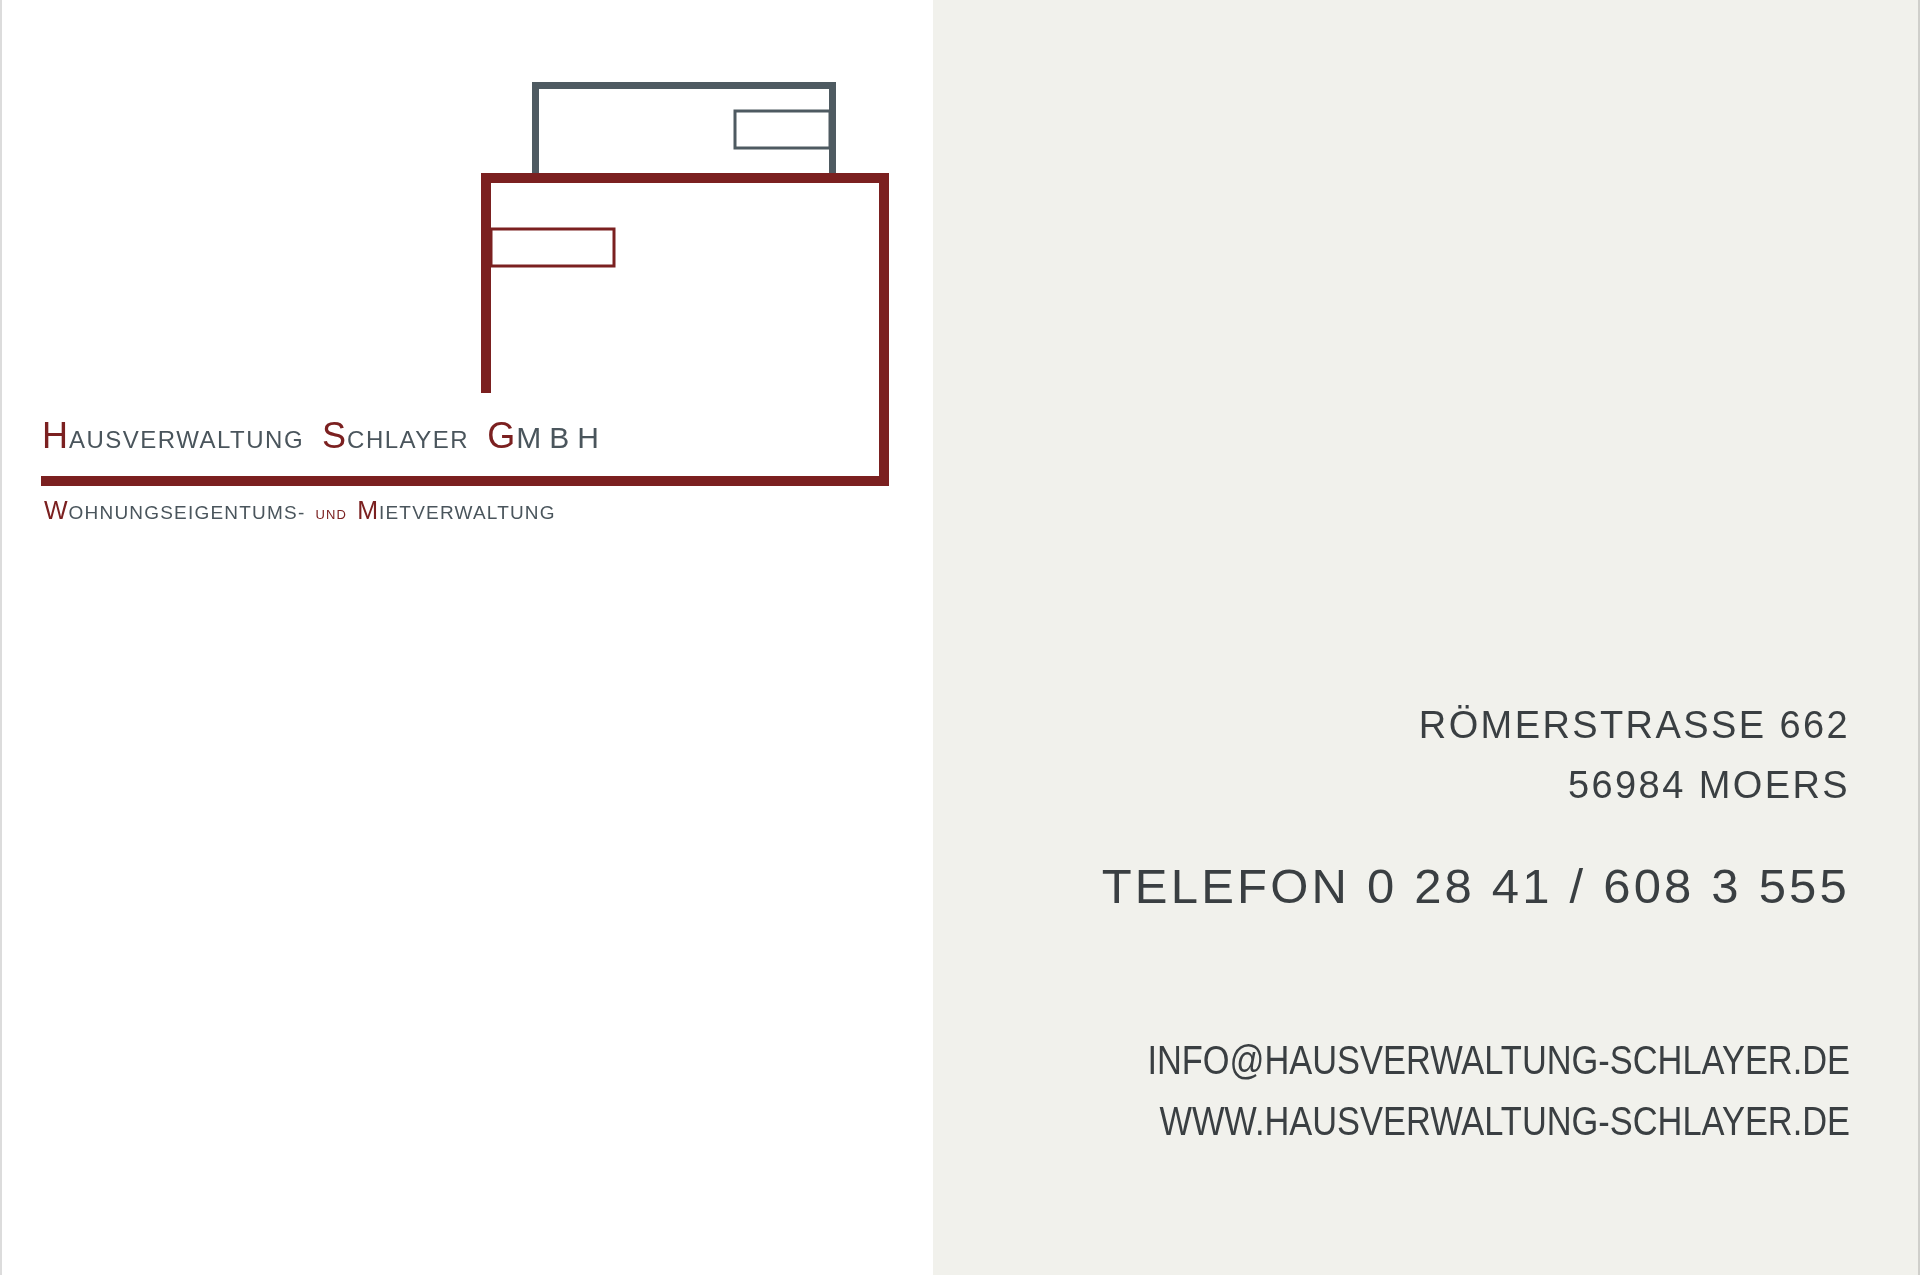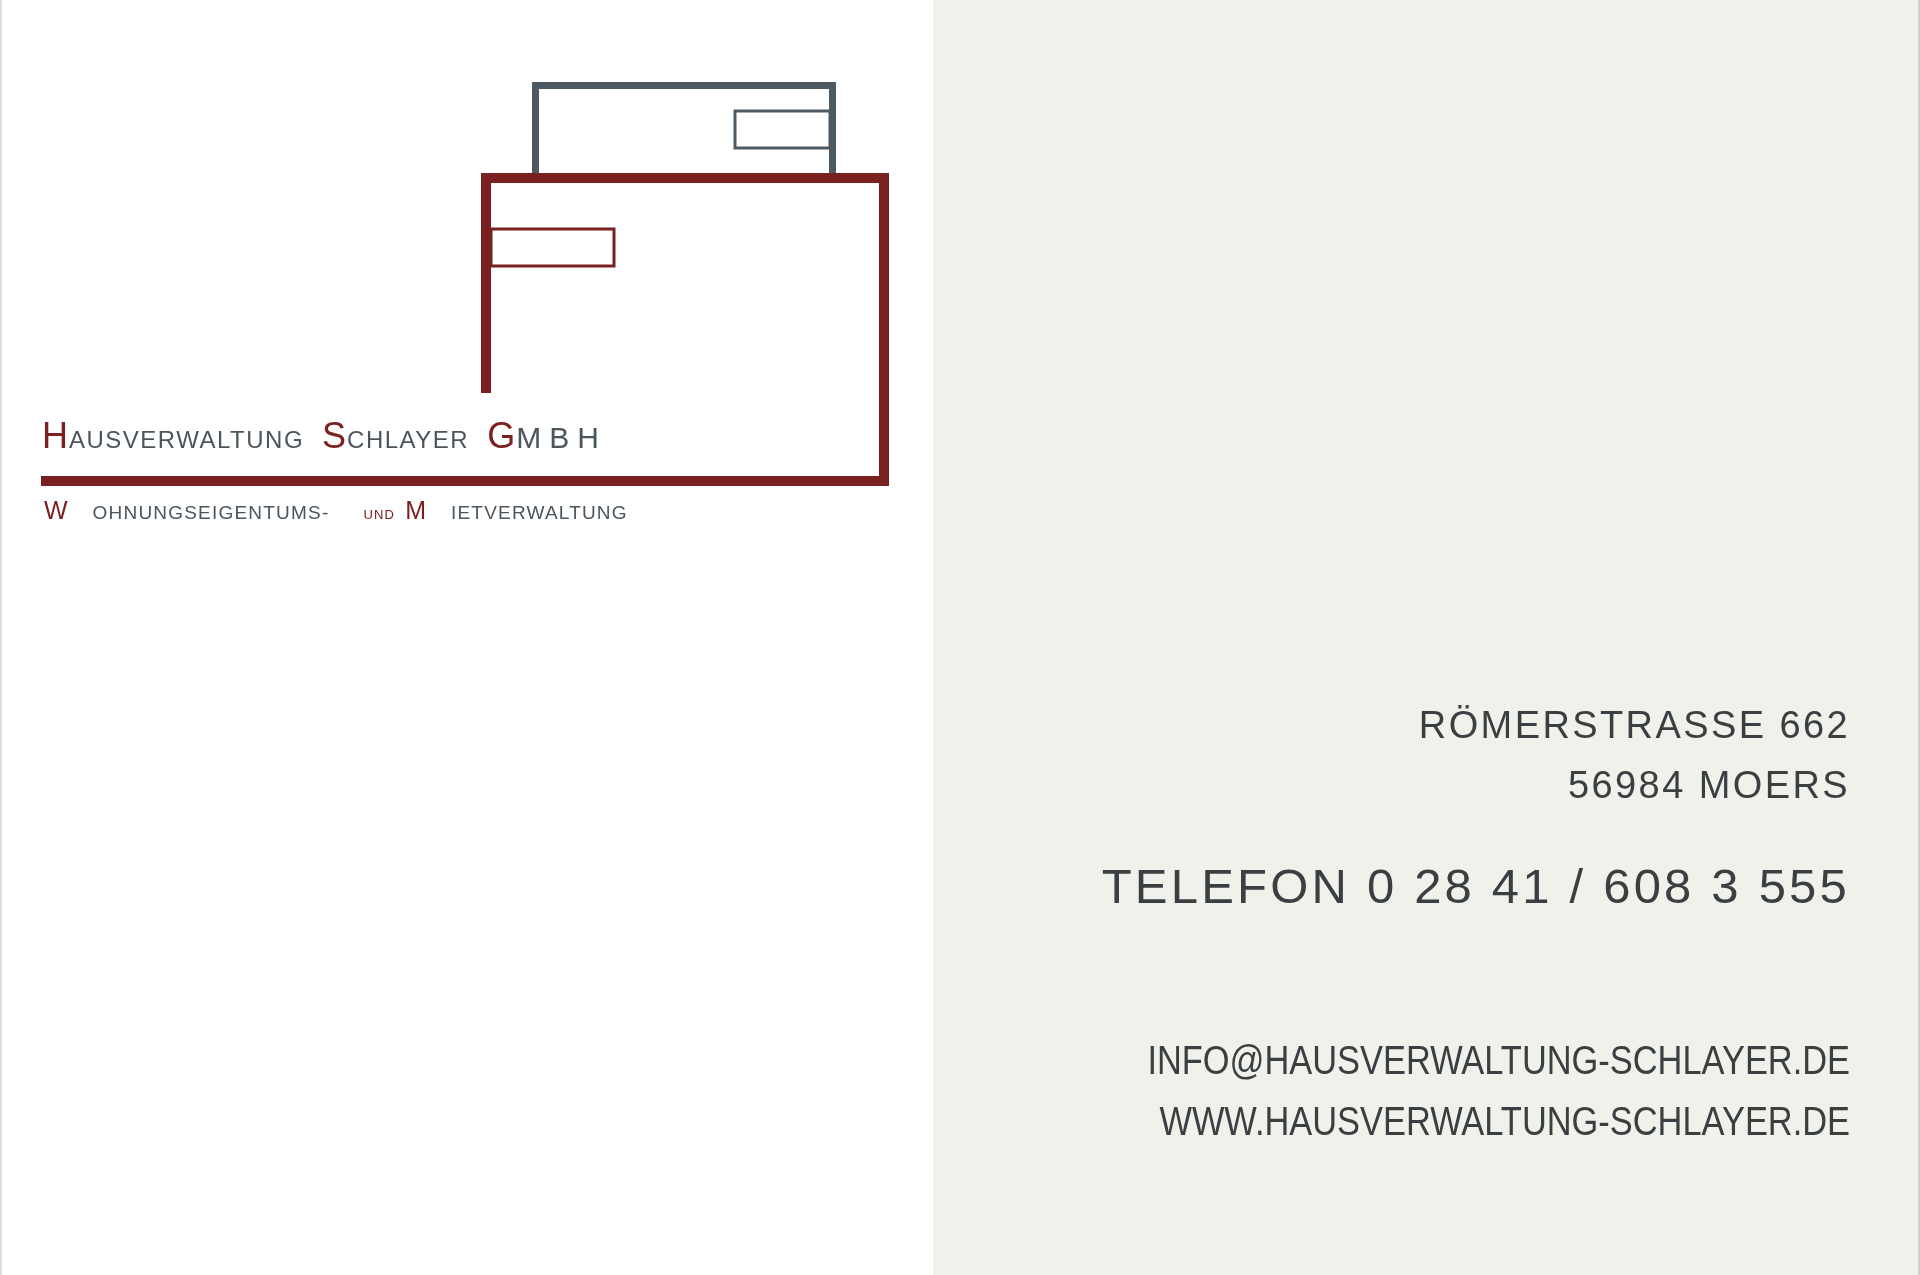--- a/index.html
+++ b/index.html
@@ -27,21 +27,21 @@
   .company-name .sm { font-size: 24px; letter-spacing: 1.5px; }
   .company-name .red { color: #7b2020; }
   .company-name .gap { display: inline-block; width: 18px; }
   .company-name .wide { letter-spacing: 8px; }
 
   .tagline {
     position: absolute; left: 44px; top: 498px; white-space: nowrap;
     color: #4a555c; line-height: 1; letter-spacing: 1px;
   }
   .tagline .big { font-size: 25px; }
-  .tagline .sm { font-size: 19px; letter-spacing: 1.2px; margin-left: 24px; }
+  .tagline .sm { font-size: 19px; letter-spacing: 1.2px; }
   .tagline .red { color: #7b2020; }
   .tagline .gap { display: inline-block; width: 10px; }
 
   .contact {
     position: absolute; right: 70px; text-align: right; white-space: nowrap;
     color: #3a3f42; line-height: 1;
   }
   .contact-line { display: block; height: 60px; }
   .addr { top: 706px; font-size: 38px; letter-spacing: 2.4px; margin-left: 9px; }
   .phone { top: 862px; font-size: 49px; letter-spacing: 3.2px; }

